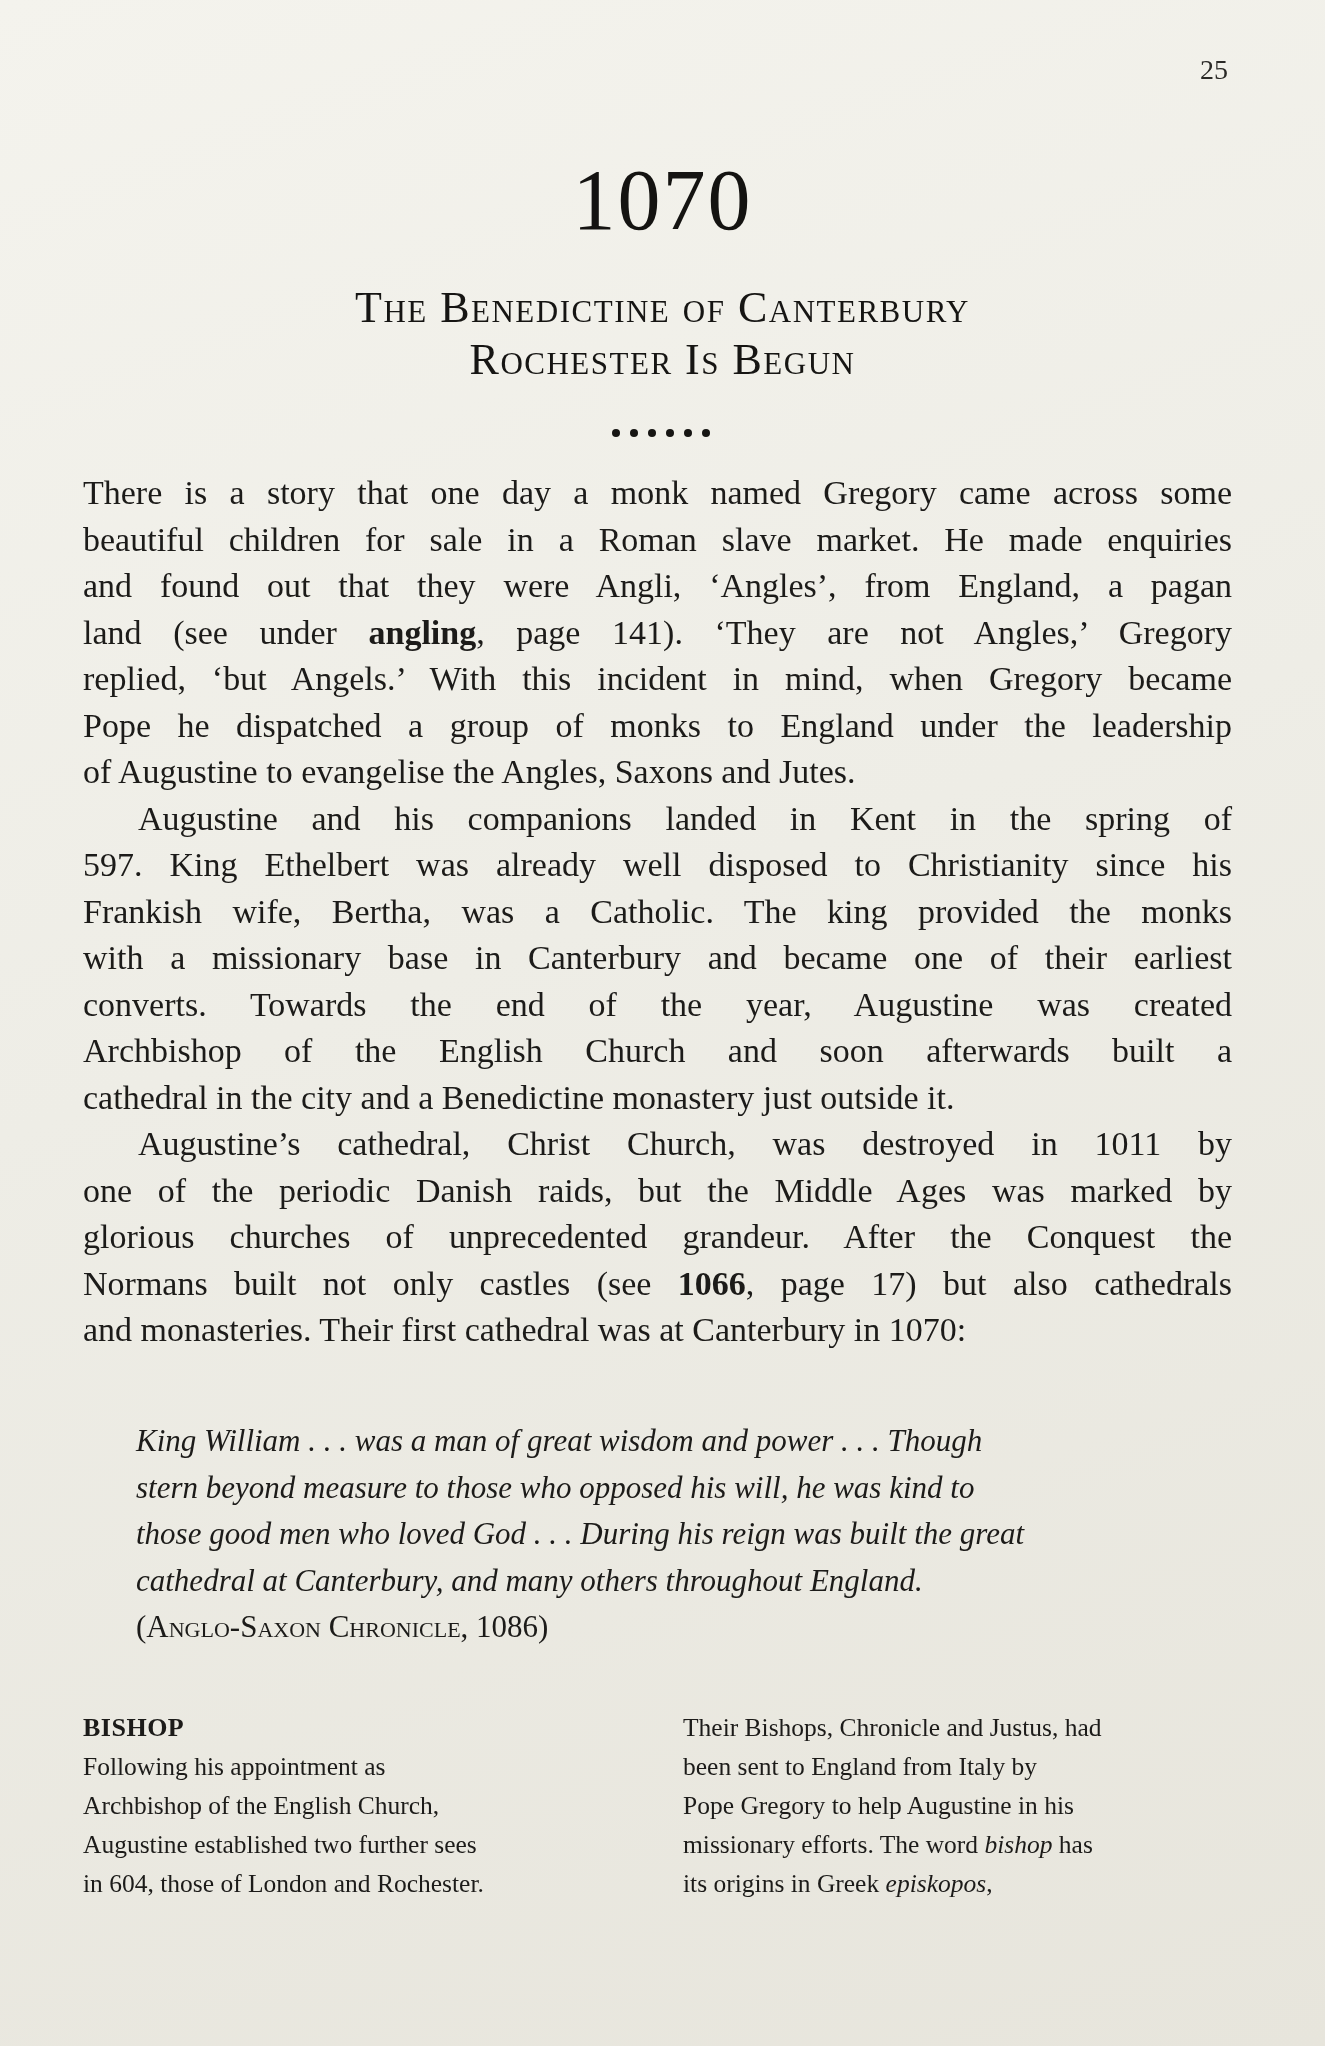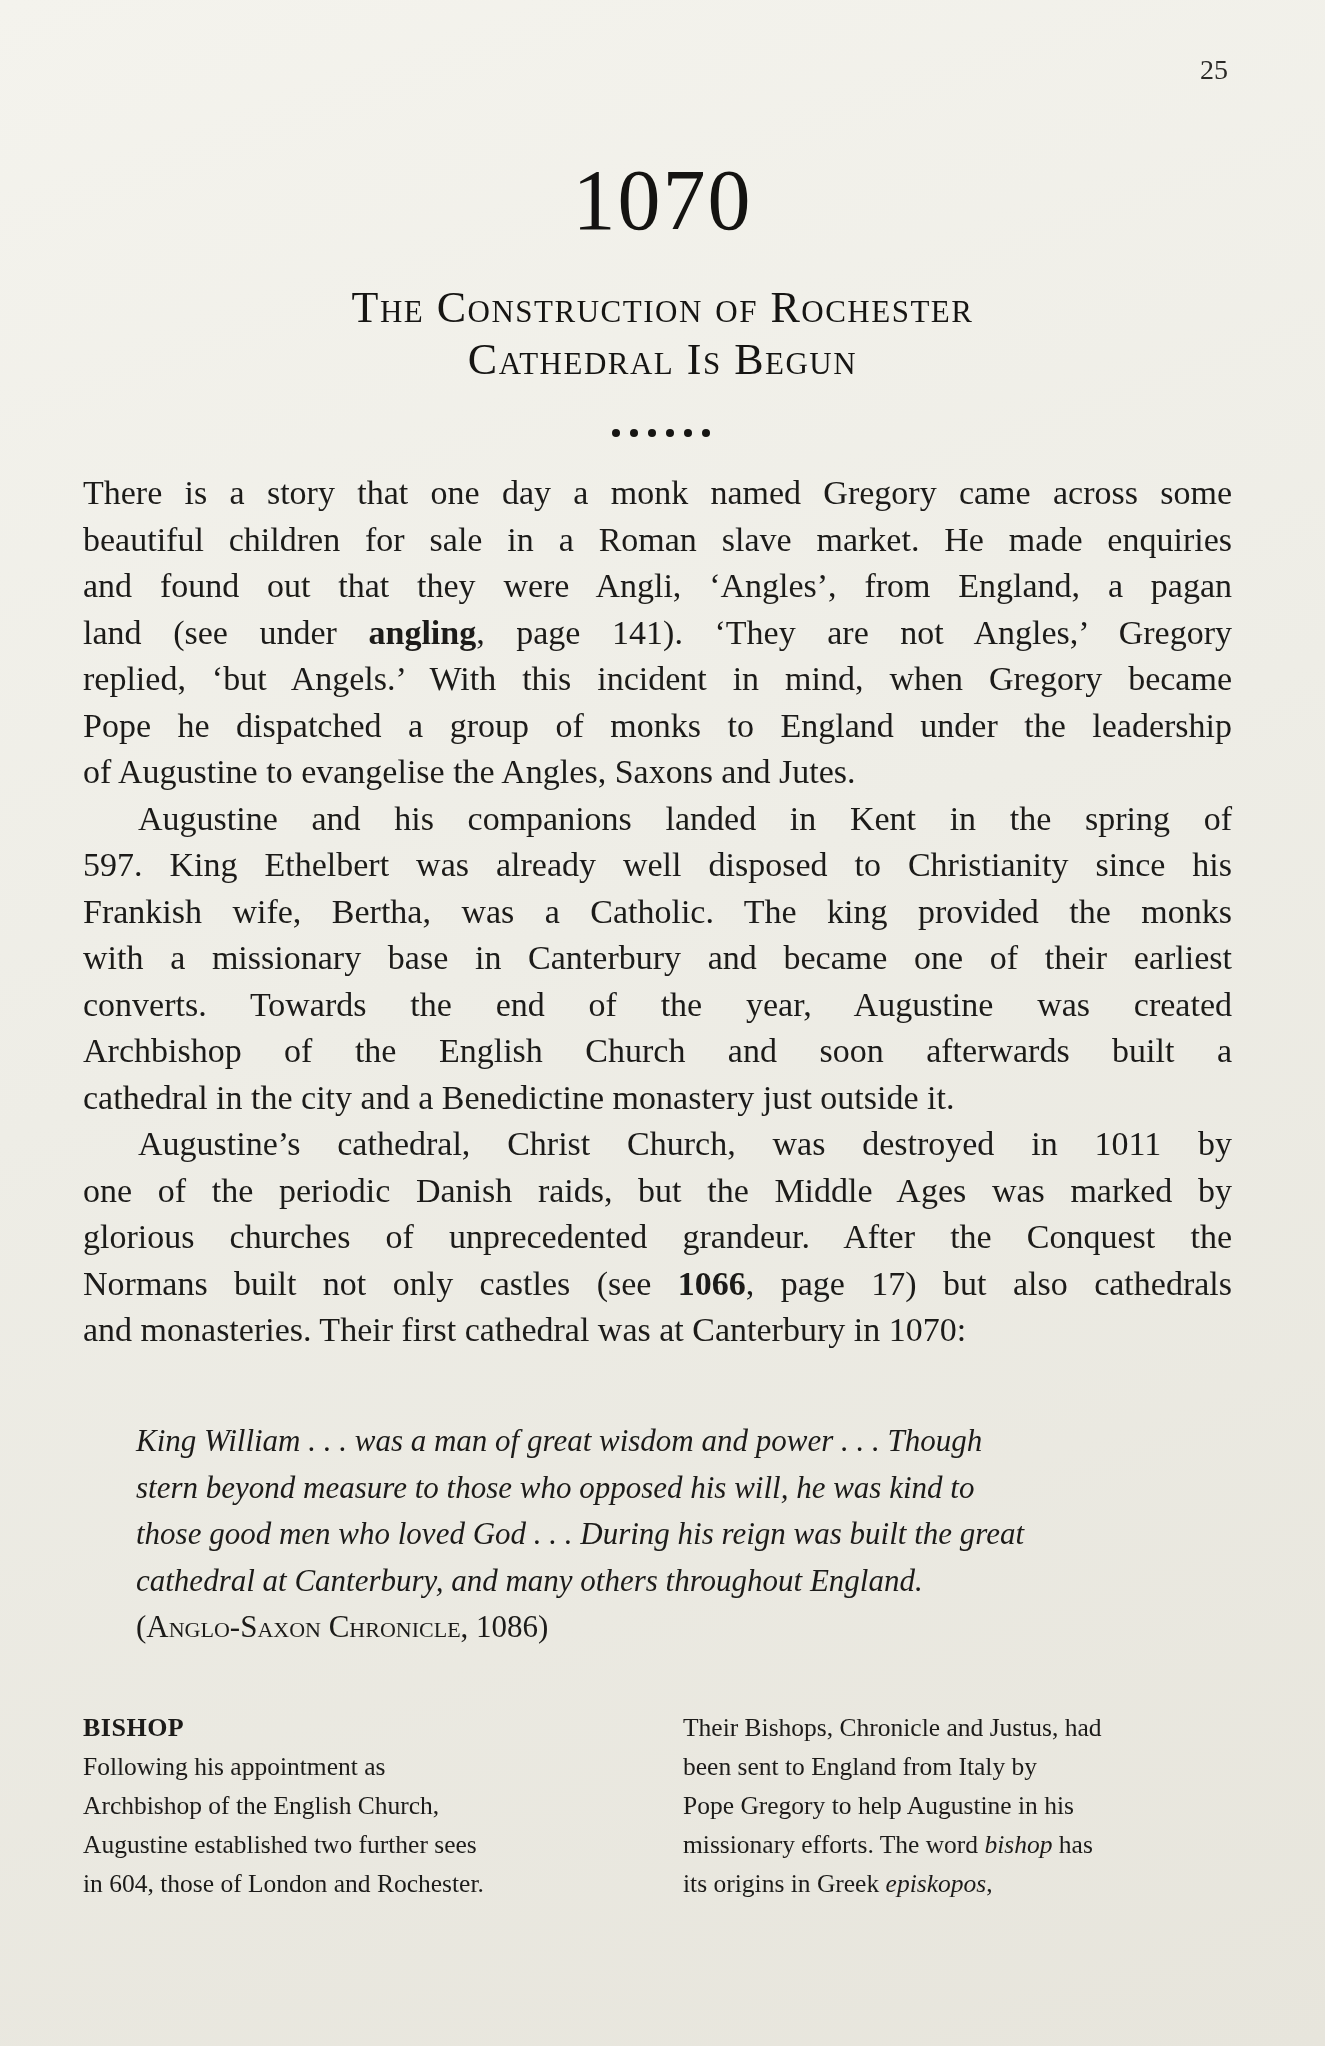--- a/index.html
+++ b/index.html
@@ -107,22 +107,22 @@
 </head>
 <body>
 
 <div class="page">
 
   <div class="page-number">25</div>
 
   <div class="chapter-year"><span>1070</span></div>
 
   <div class="chapter-title">
-    <div>The Construction of Rochester</div>
-    <div>Cathedral Is Begun</div>
+    <div>The Benedictine of Canterbury</div>
+    <div>Rochester Is Begun</div>
   </div>
 
   <div class="ornament">
     <span></span>
     <span></span>
     <span></span>
     <span></span>
     <span></span>
     <span></span>
   </div>

